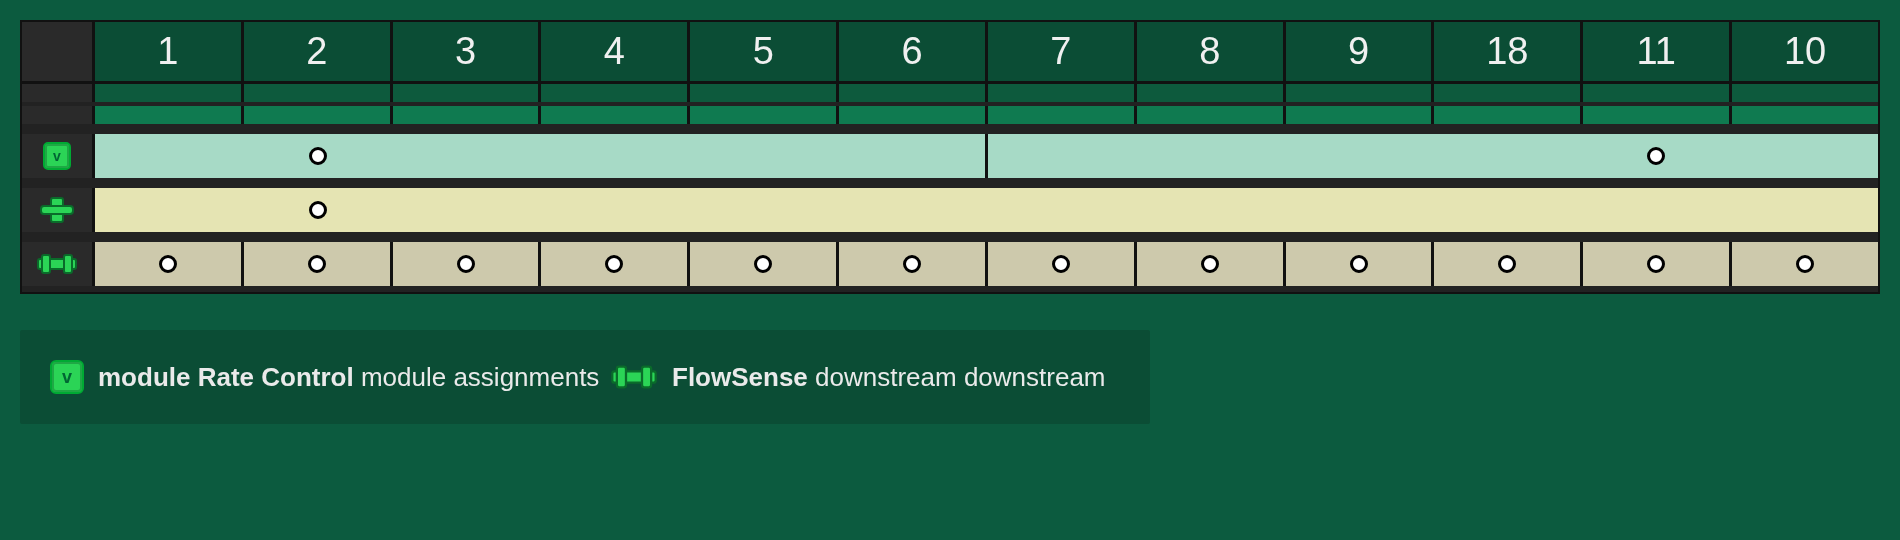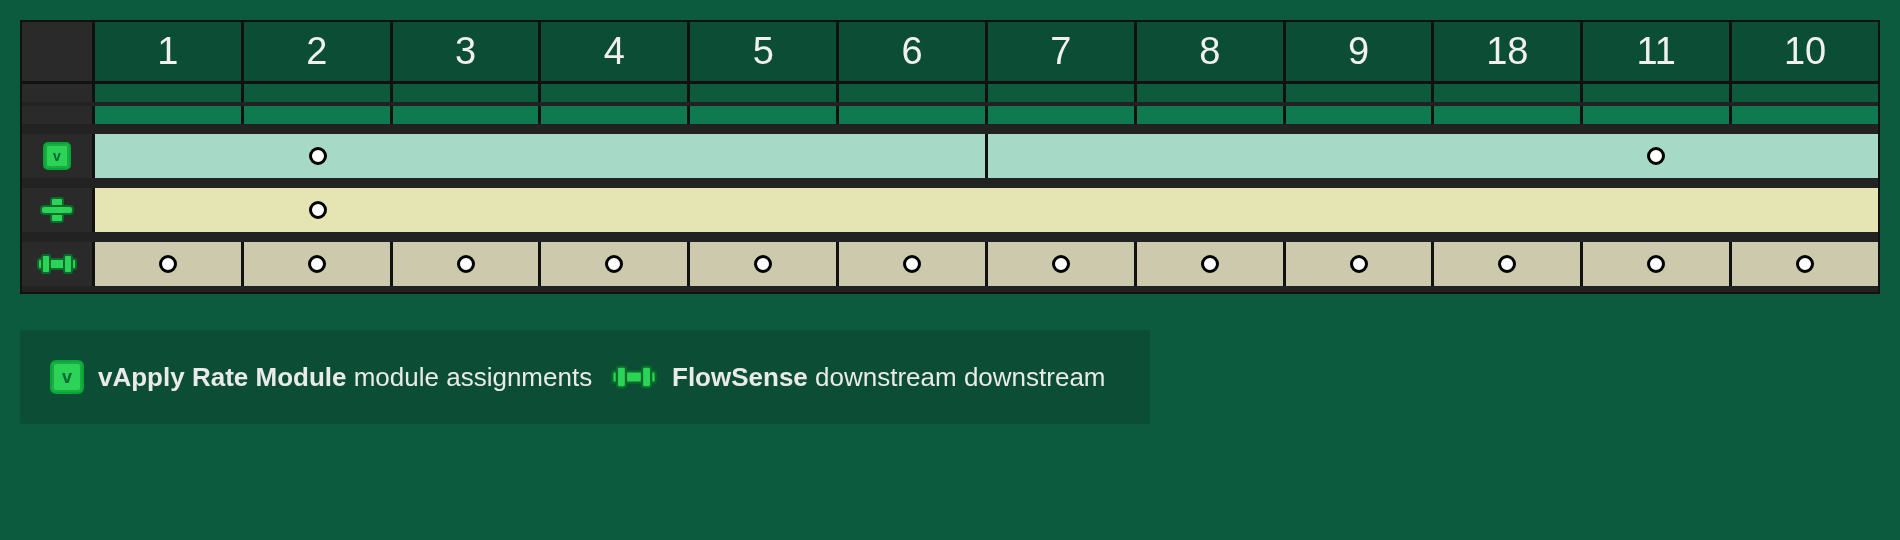--- a/index.html
+++ b/index.html
@@ -263,21 +263,21 @@
         </div>
       <div class="gap-row" style="height:6px"></div>
     </div>
   </div>
 </div>
 
 <div class="legend">
   <div class="legend-item">
     <span class="ico ico-vapply">v</span>
     <span class="legend-text">
-      <b>vApply Rate Module</b><span> module assignments</span>
+      <b>module Rate Control</b><span> module assignments</span>
     </span>
   </div>
   <div class="legend-item">
     <span class="ico ico-flowsense">
       <svg width="48" height="26" viewBox="0 0 42 22">
         <g fill="#2bd456" stroke="#0a6b2a" stroke-width="2">
           <rect x="2" y="6" width="38" height="10" rx="2"></rect>
           <rect x="6" y="2" width="8" height="18" rx="2"></rect>
           <rect x="28" y="2" width="8" height="18" rx="2"></rect>
         </g>

